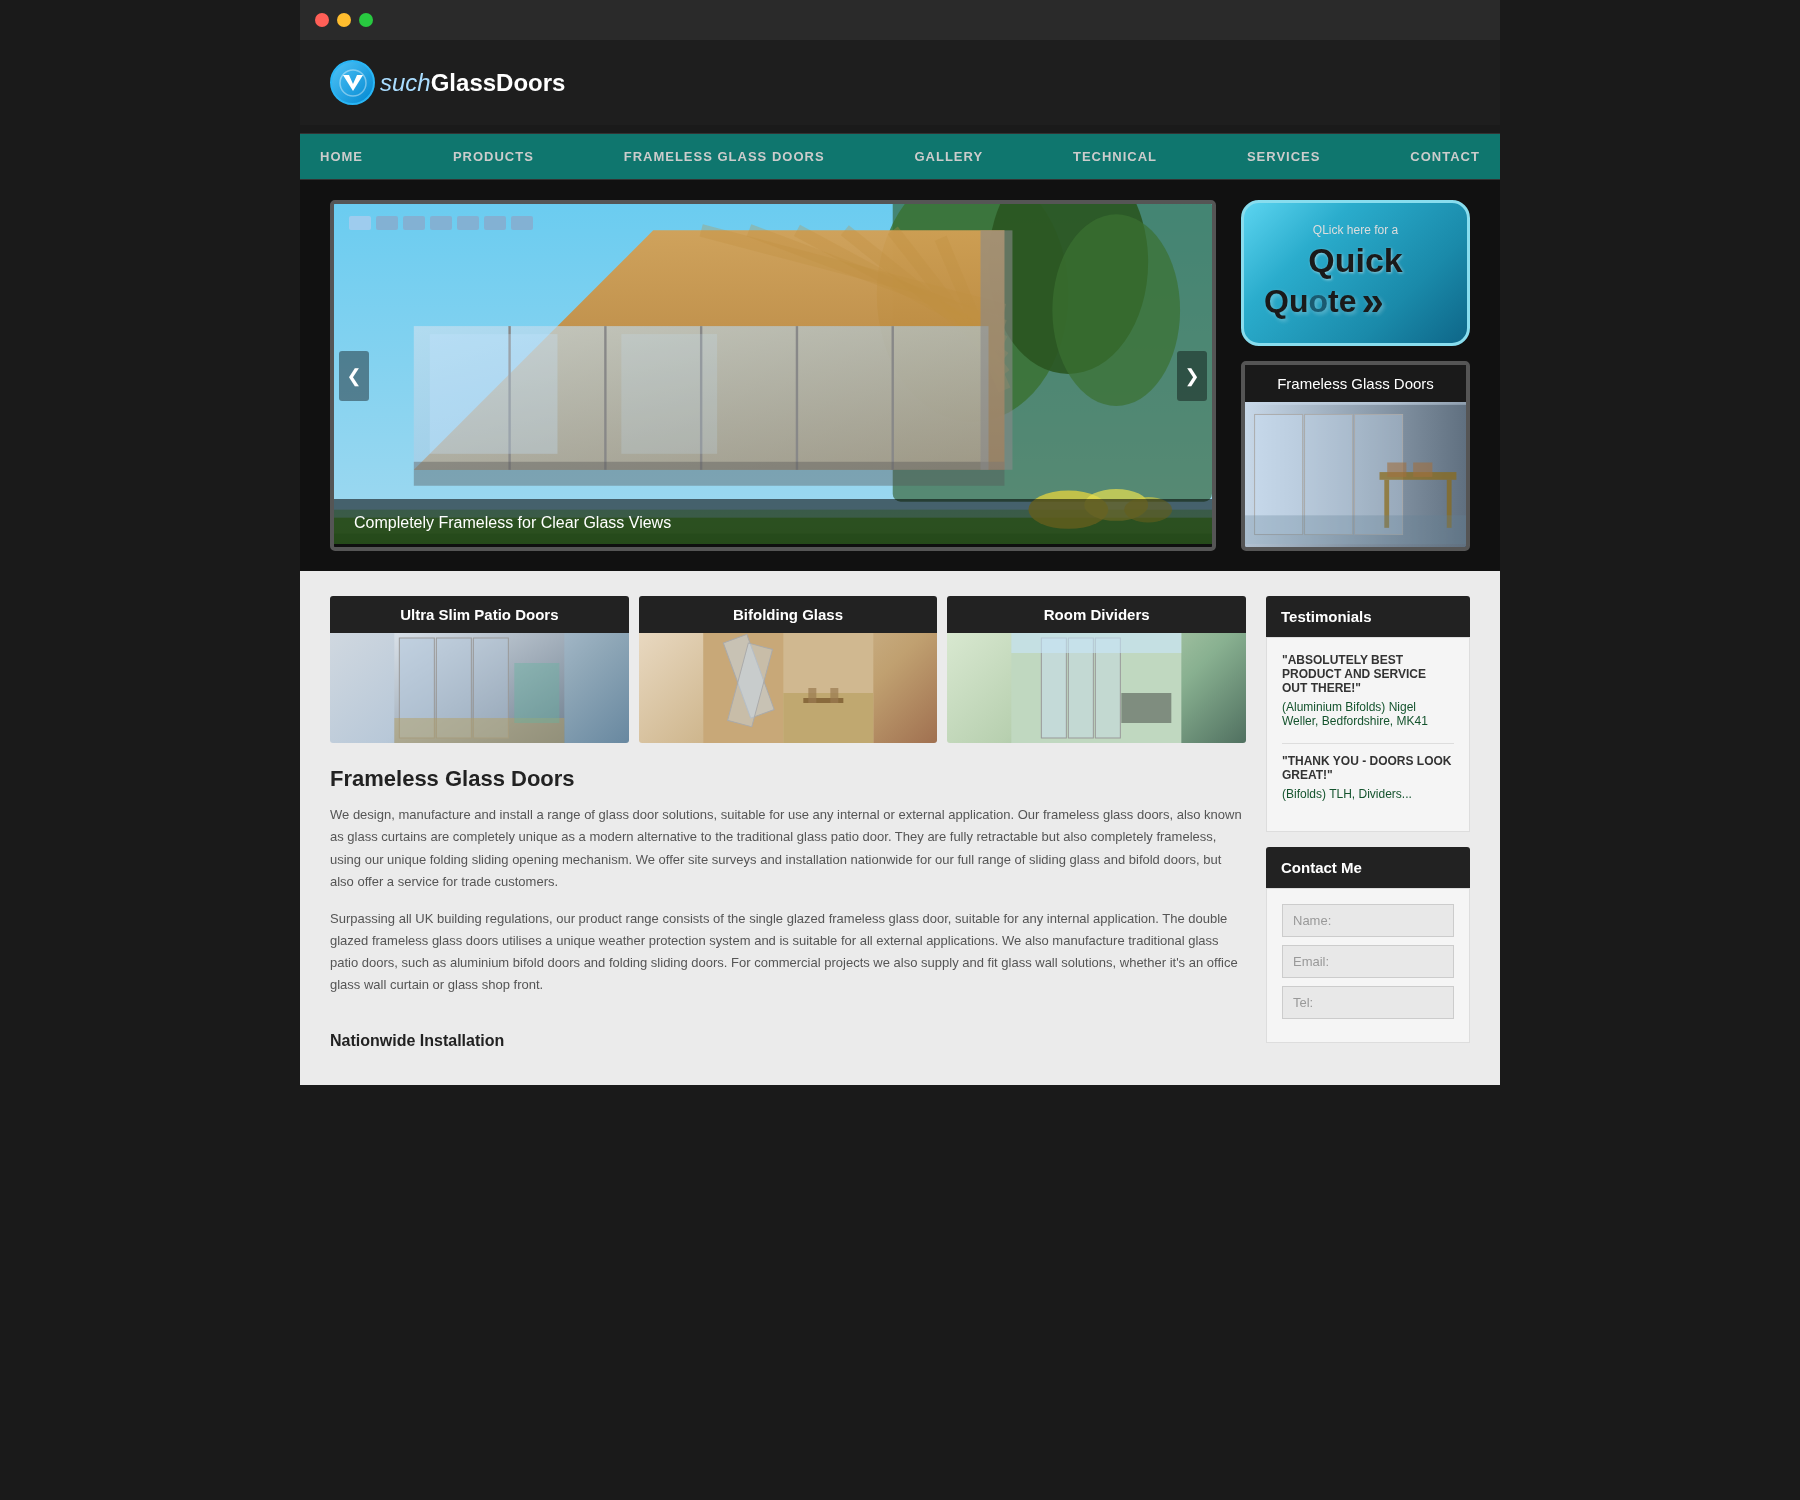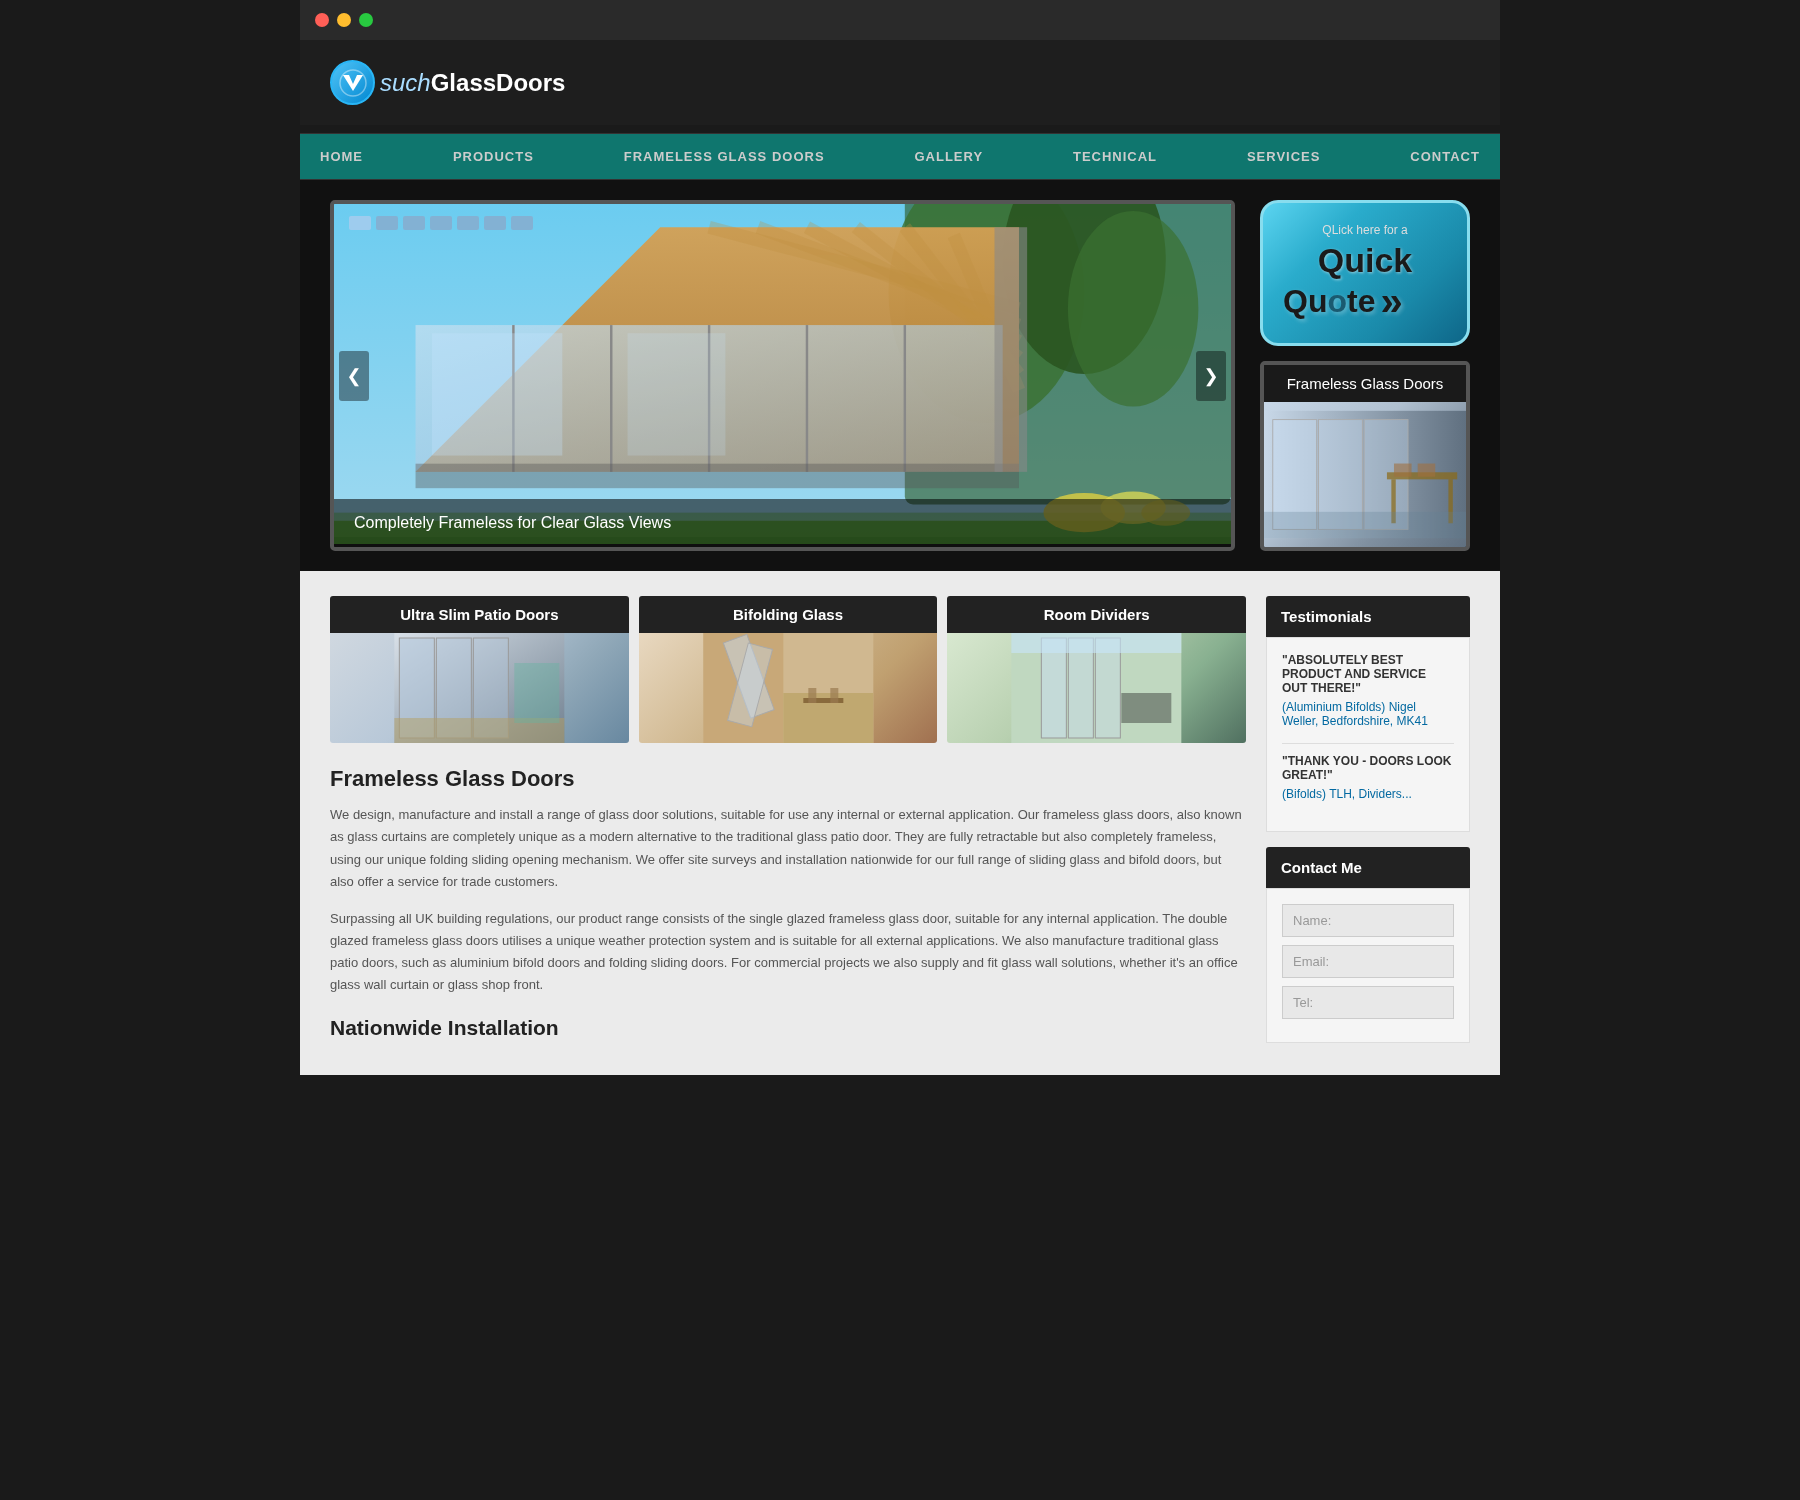--- a/index.html
+++ b/index.html
@@ -117,21 +117,21 @@
       display: flex; align-items: center; justify-content: center;
       cursor: pointer;
       font-size: 18px;
       border-radius: 3px;
     }
     .slider-arrow.left { left: 5px; }
     .slider-arrow.right { right: 5px; }
 
     
     .hero-sidebar {
-      width: 210px;
+      width: 229px;
       display: flex;
       flex-direction: column;
       gap: 15px;
     }
     .quick-quote-btn {
       background: linear-gradient(135deg, #5bd4f0 0%, #2aaccc 30%, #1a8aaa 70%, #0e6688 100%);
       border-radius: 18px;
       padding: 20px;
       text-align: center;
       cursor: pointer;
@@ -215,23 +215,23 @@
     .room-img {
       background: linear-gradient(135deg, #d8e8d0 0%, #b8d0b0 40%, #88b090 70%, #507060 100%);
     }
 
     .content-section h2 {
       font-size: 22px;
       color: #222;
       margin-bottom: 12px;
     }
     .content-section h3 {
-      font-size: 21px;
+      font-size: 16px;
       color: #222;
-      margin-top: 20px;
+      margin-top: 36px;
       margin-bottom: 10px;
     }
     .content-section p {
       font-size: 13px;
       color: #555;
       line-height: 1.7;
       margin-bottom: 15px;
     }
 
     
@@ -257,21 +257,21 @@
       margin-bottom: 15px;
     }
     .testimonial-quote {
       font-size: 12px;
       color: #333;
       font-weight: bold;
       margin-bottom: 5px;
     }
     .testimonial-author {
       font-size: 12px;
-      color: #0369a1;
+      color: #14532d;
     }
     .testimonial-separator {
       border: none;
       border-top: 1px solid #ddd;
       margin: 10px 0;
     }
 
     .contact-box {
       background: #222;
       color: white;

